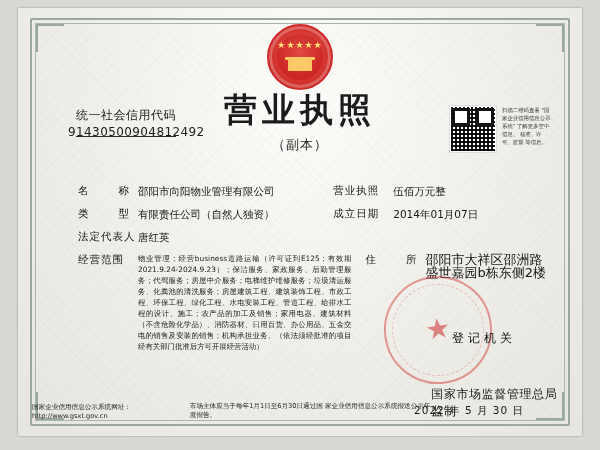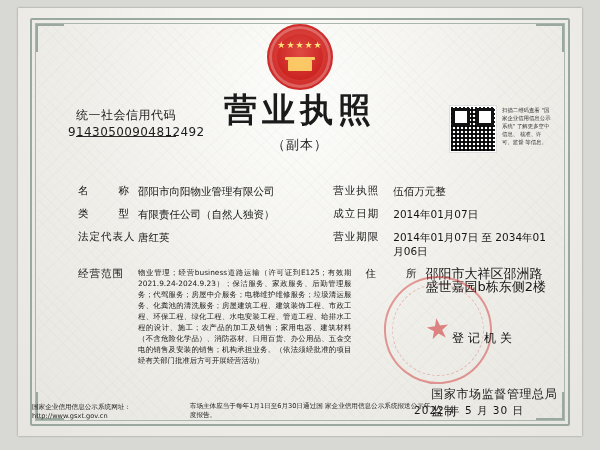--- a/index.html
+++ b/index.html
@@ -364,24 +364,20 @@
           <div class="lbl tight">成立日期</div>
           <div class="val">2014年01月07日</div>
         </div>
       </div>
 
       <div class="row">
         <div class="col-left">
           <div class="lbl tight">法定代表人</div>
           <div class="val">唐红英</div>
         </div>
-        <div class="col-right">
-          <div class="lbl tight">营业期限</div>
-          <div class="val">2014年01月07日 至 2034年01月06日</div>
-        </div>
       </div>
 
       <div class="scope-row">
         <div class="scope-label">经营范围</div>
         <div class="scope-text">物业管理；经营business道路运输（许可证到E125；有效期2021.9.24-2024.9.23）；保洁服务、家政服务、后勤管理服务；代驾服务；房屋中介服务；电梯维护维修服务；垃圾清运服务、化粪池的清洗服务；房屋建筑工程、建筑装饰工程、市政工程、环保工程、绿化工程、水电安装工程、管道工程、给排水工程的设计、施工；农产品的加工及销售；家用电器、建筑材料（不含危险化学品）、消防器材、日用百货、办公用品、五金交电的销售及安装的销售；机构承担业务。（依法须经批准的项目经有关部门批准后方可开展经营活动）</div>
         <div class="addr-block" style="margin-left:14px;">
           <div class="lbl">住　　所</div>
           <div class="addr-val">邵阳市大祥区邵洲路盛世嘉园b栋东侧2楼</div>
         </div>
       </div>

